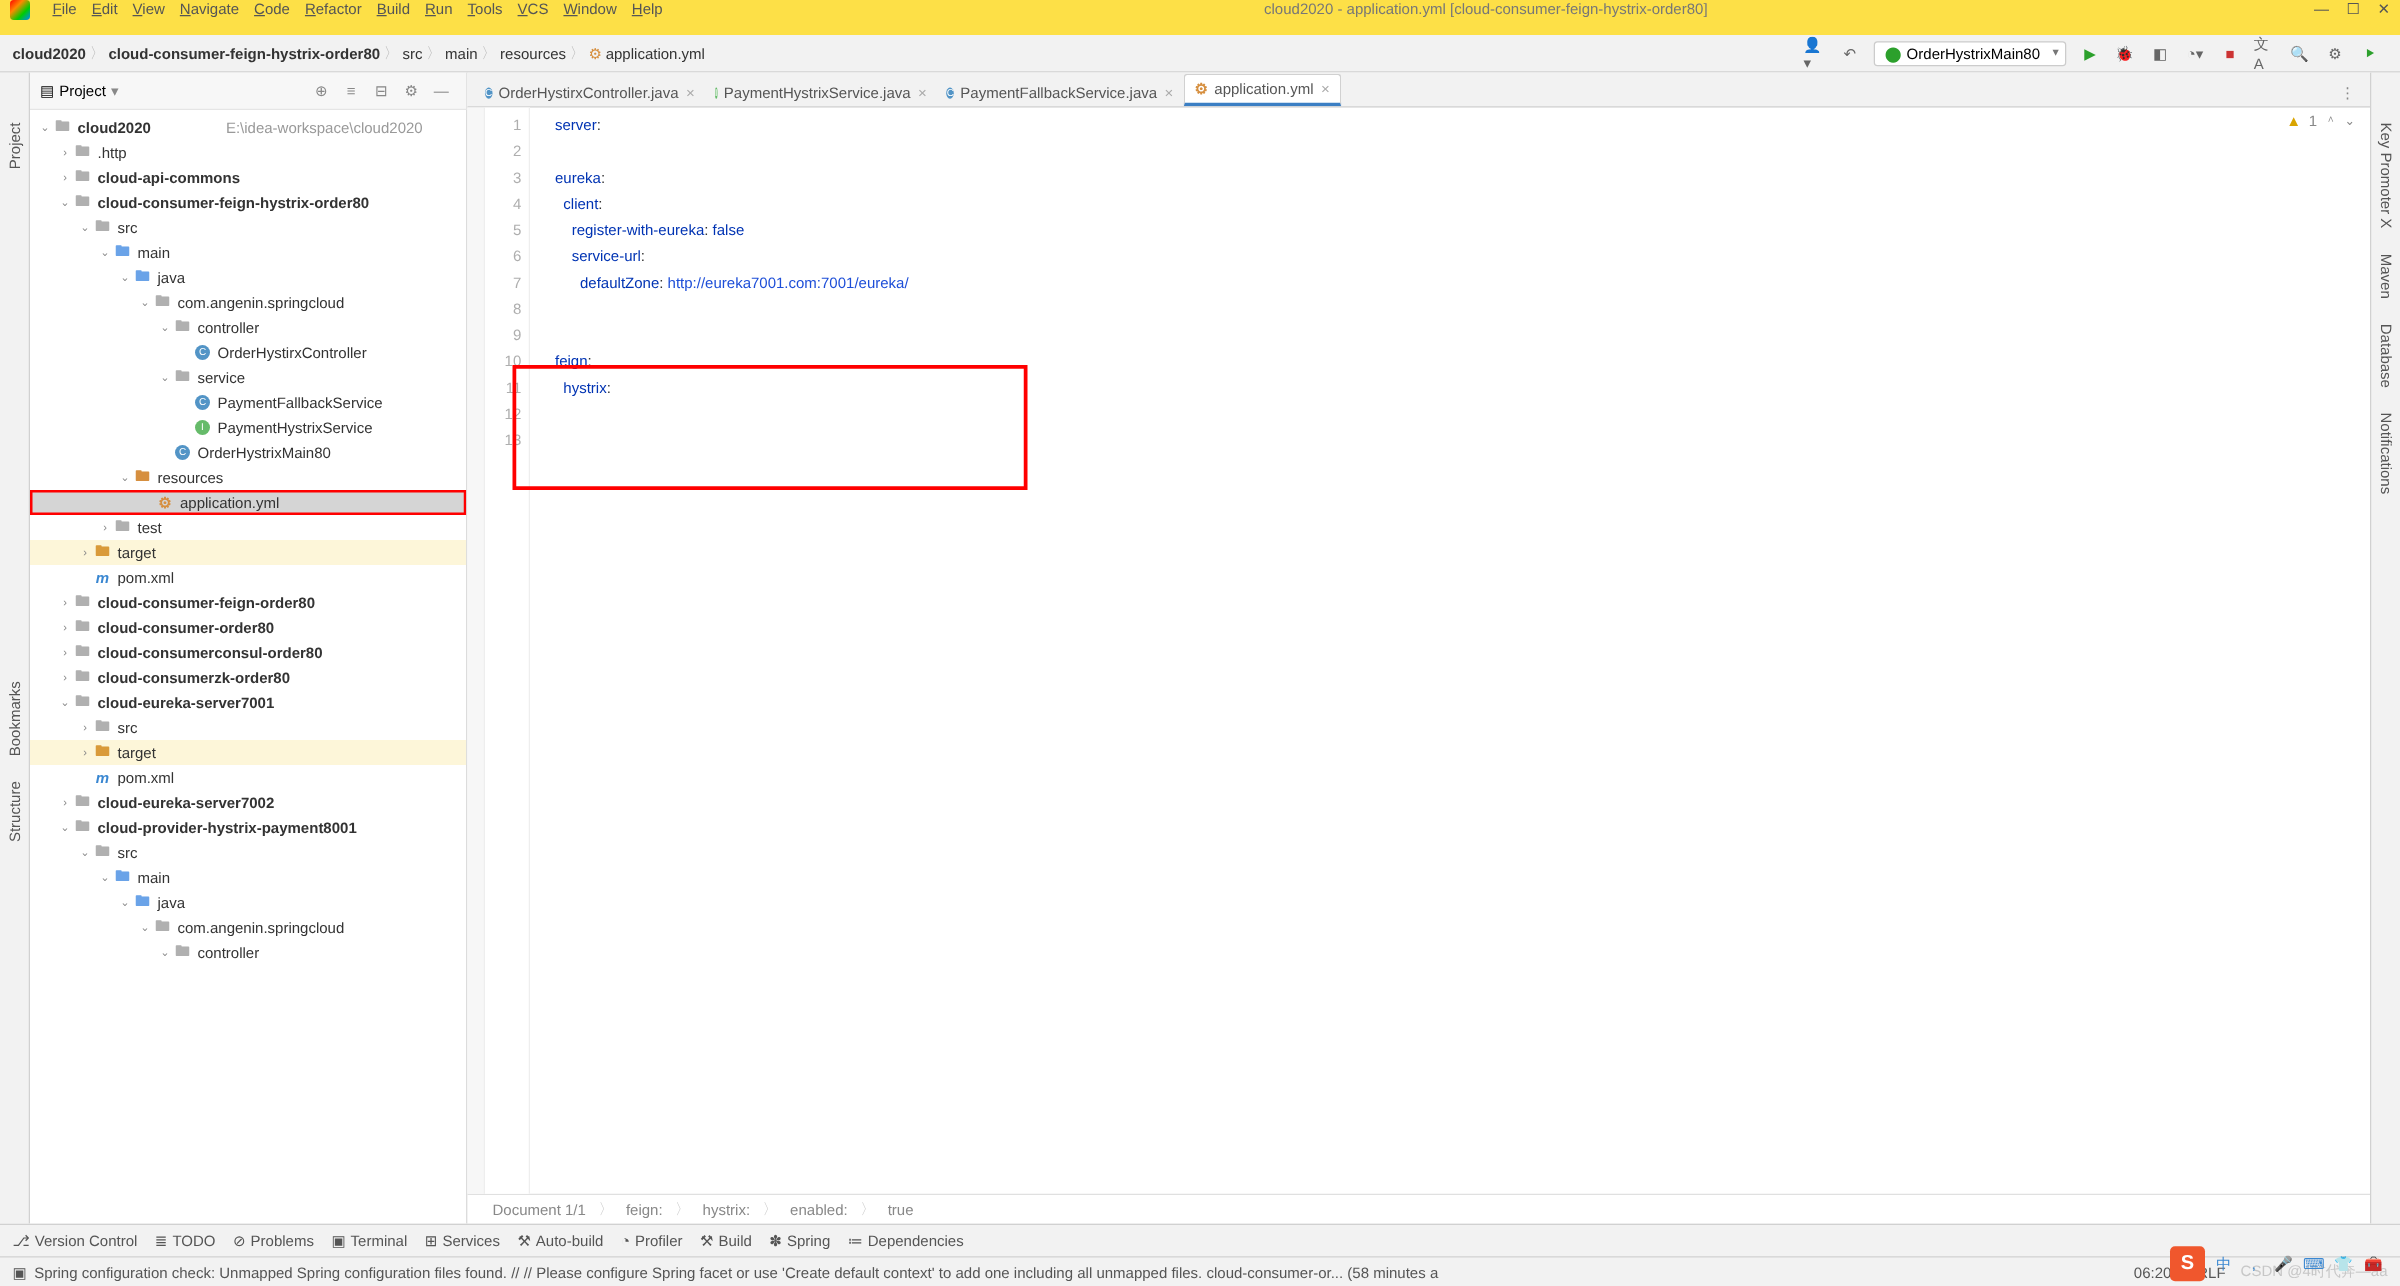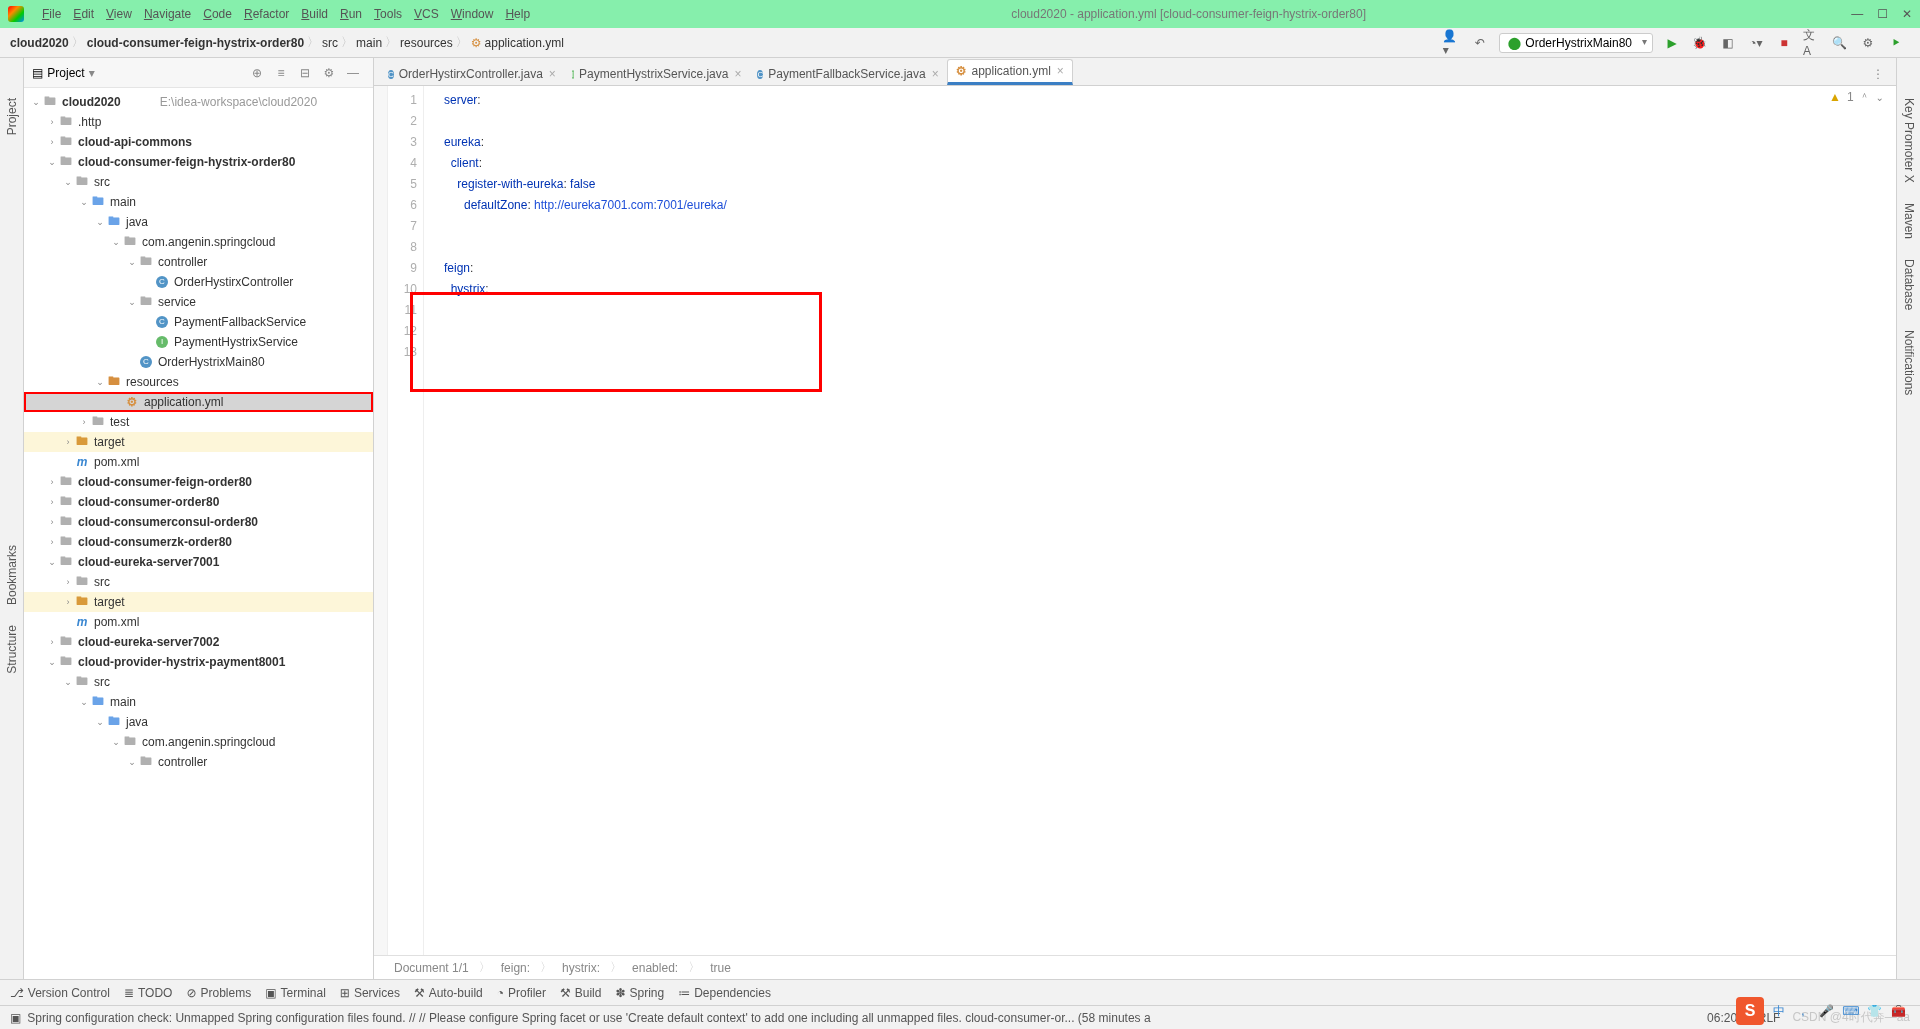--- a/index.html
+++ b/index.html
@@ -1,19 +1,19 @@
 <!DOCTYPE html>
 <html><head>
 <meta charset="utf-8">
 <style>
 * { margin: 0; padding: 0; box-sizing: border-box; font-family: "Segoe UI", Arial, sans-serif; font-size: 12px; }
 body { background: #f2f2f2; width: 1920px; height: 1029px; overflow: hidden; display: flex; flex-direction: column; }
 
 
-.titlebar { height: 28px; background: #86efac; display: flex; align-items: center; padding: 0 8px; color: #555; }
+.titlebar { height: 28px; background: #fde047; display: flex; align-items: flex-start; padding: 0 8px; color: #555; }
 .titlebar .app-icon { width: 16px; height: 16px; background: linear-gradient(135deg,#f00,#f80,#0c0,#08f); border-radius: 3px; margin-right: 12px; }
 .titlebar .menu-item { padding: 0 6px; cursor: pointer; }
 .titlebar .menu-item u { text-decoration: underline; }
 .titlebar .title-text { flex: 1; text-align: center; color: #777; }
 .titlebar .win-controls { display: flex; gap: 14px; margin-left: 10px; font-size: 13px; color: #555;}
 
 
 .navbar { height: 30px; background: #f2f2f2; border-bottom: 1px solid #d1d1d1; display: flex; align-items: center; padding: 0 10px; }
 .crumb-item { color: #333; cursor: pointer; }
 .crumb-sep { color: #bbb; margin: 0 3px; }
@@ -41,21 +41,21 @@
 .project-header .sep { flex: 1; }
 .project-header .toolbtn { width: 18px; height: 18px; margin: 0 3px; color: #888; cursor: pointer; display: inline-flex; align-items: center; justify-content: center; }
 .tree { flex: 1; overflow: auto; padding: 4px 0; }
 .tree-row { display: flex; align-items: center; height: 20px; padding-right: 4px; white-space: nowrap; cursor: pointer; }
 .tree-row.selected { background: #d5d5d5; }
 .tree-row.highlighted { background: #fdf6d9; }
 .tree-row .arrow { width: 12px; text-align: center; color: #888; font-size: 9px; }
 .tree-row .ticon { width: 16px; height: 16px; margin-right: 4px; flex-shrink: 0; display: inline-flex; align-items: center; justify-content: center;}
 .tree-row .label { color: #333; }
 .tree-row .label.bold { font-weight: 700; }
-.tree-row .hint { color: #999; margin-left: 2px; padding-left: 37px; }
+.tree-row .hint { color: #999; margin-left: 23px; padding-left: 37px; }
 .folder-icon { color: #b0b0b0; }
 .folder-blue { color: #6aa3e8; }
 .folder-orange { color: #d99a3a; }
 .file-java-c { background:#5294c6; color:#fff; border-radius:50%; width:12px; height:12px; font-size:8px; line-height:12px; text-align:center;}
 .file-java-i { background:#66bb6a; color:#fff; border-radius:50%; width:12px; height:12px; font-size:8px; line-height:12px; text-align:center;}
 .file-yml { color:#d68f3f; font-weight:bold;}
 .file-xml { color:#3a87d1; font-weight:bold; font-style:italic;}
 .red-box { border: 2px solid #f00; }
 
 
@@ -408,20 +408,21 @@
           <span class="warn-tri">▲</span>
           <span>1</span>
           <span style="font-size:10px;">＾</span>
           <span style="font-size:10px;">⌄</span>
         </div>
       <div class="line"><span class="key">server</span>:</div>
           <div class="line"></div>
           <div class="line"><span class="key">eureka</span>:</div>
           <div class="line">  <span class="key">client</span>:</div>
           <div class="line">    <span class="key">register-with-eureka</span>: <span class="key">false</span></div>
+          <div class="line">    <span class="key">service-url</span>:</div>
           <div class="line">      <span class="key">defaultZone</span>: <span class="url">http://eureka7001.com:7001/eureka/</span></div>
           <div class="line"></div>
           <div class="line"></div>
           <div class="line"><span class="key">feign</span>:</div>
           <div class="line">  <span class="key">hystrix</span>:</div>
         </div>
     </div>
     <div class="editor-crumb" id="ecrumb-host">
         <span>Document 1/1</span>
         <span style="color: rgb(204, 204, 204);">〉</span>

